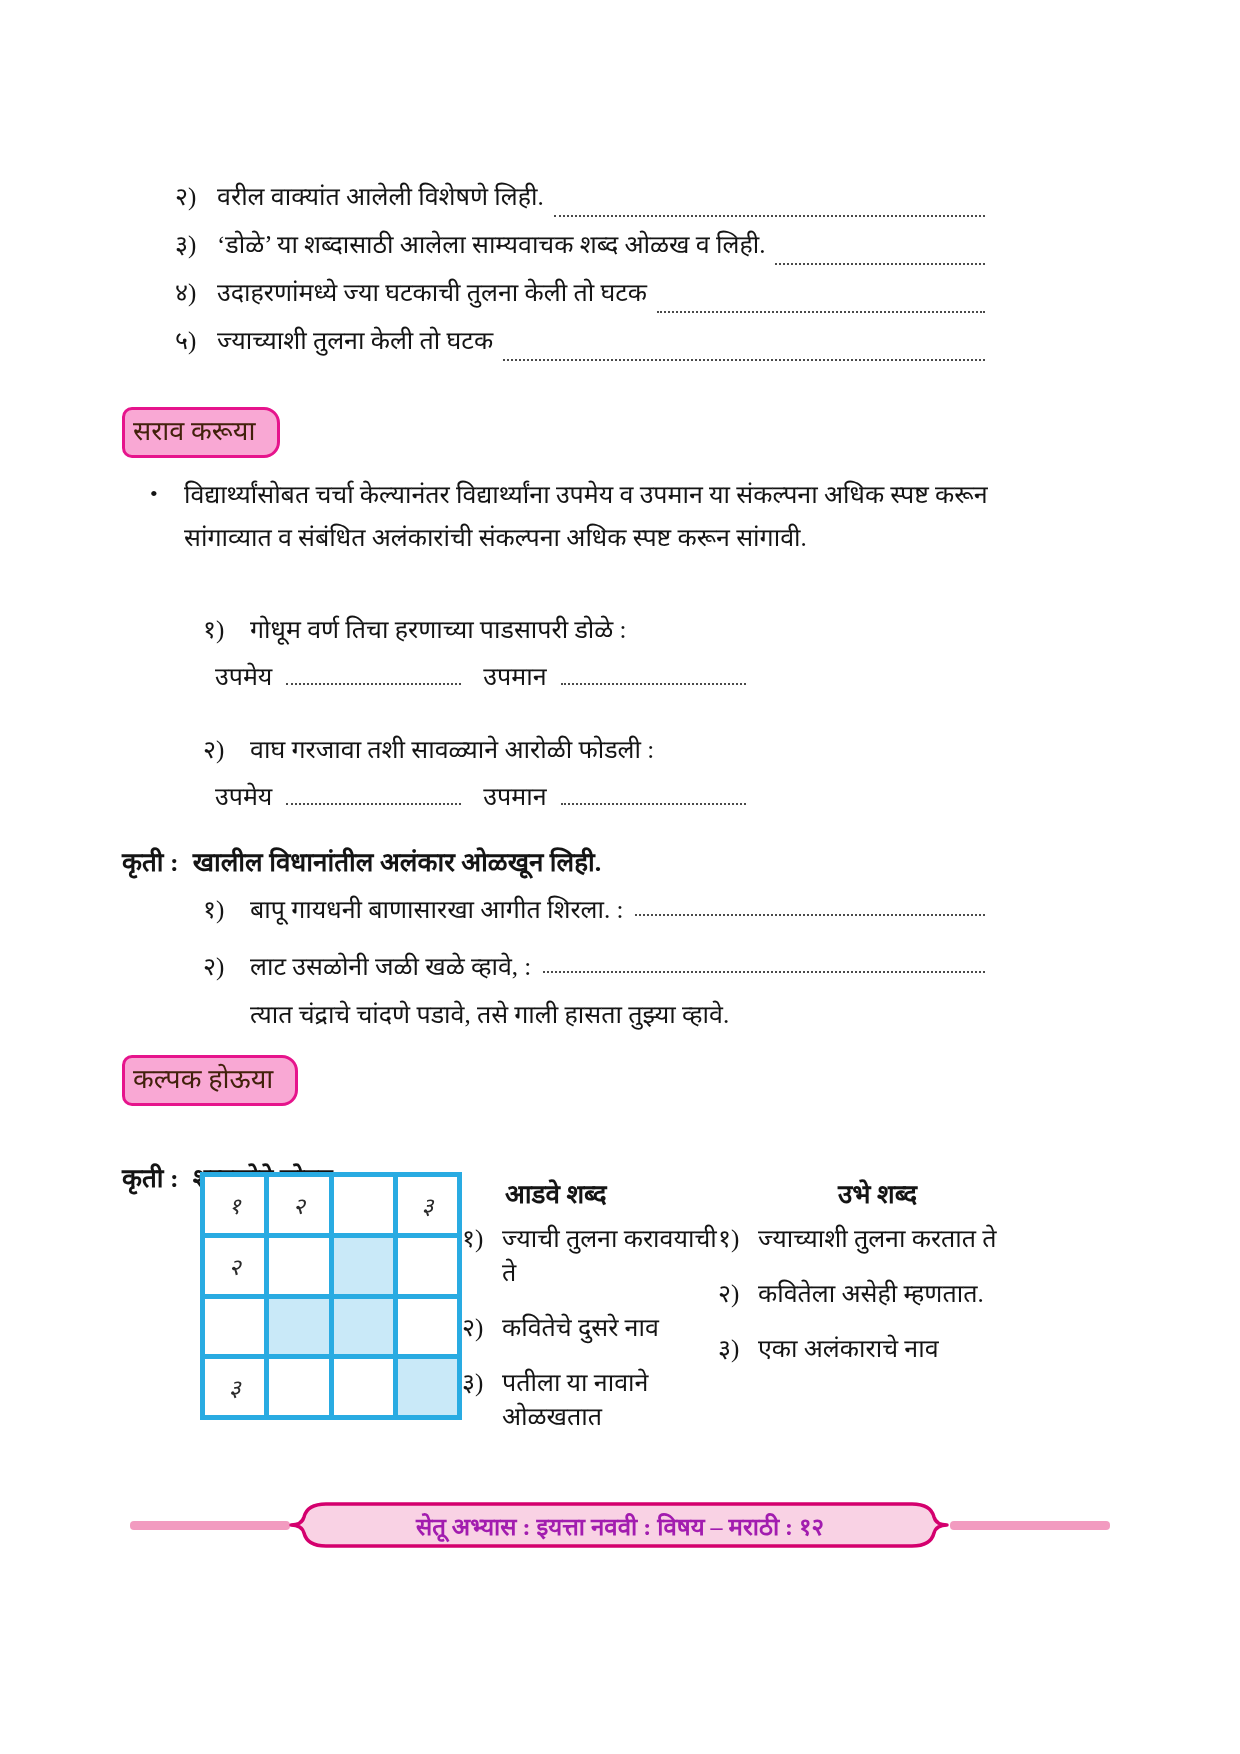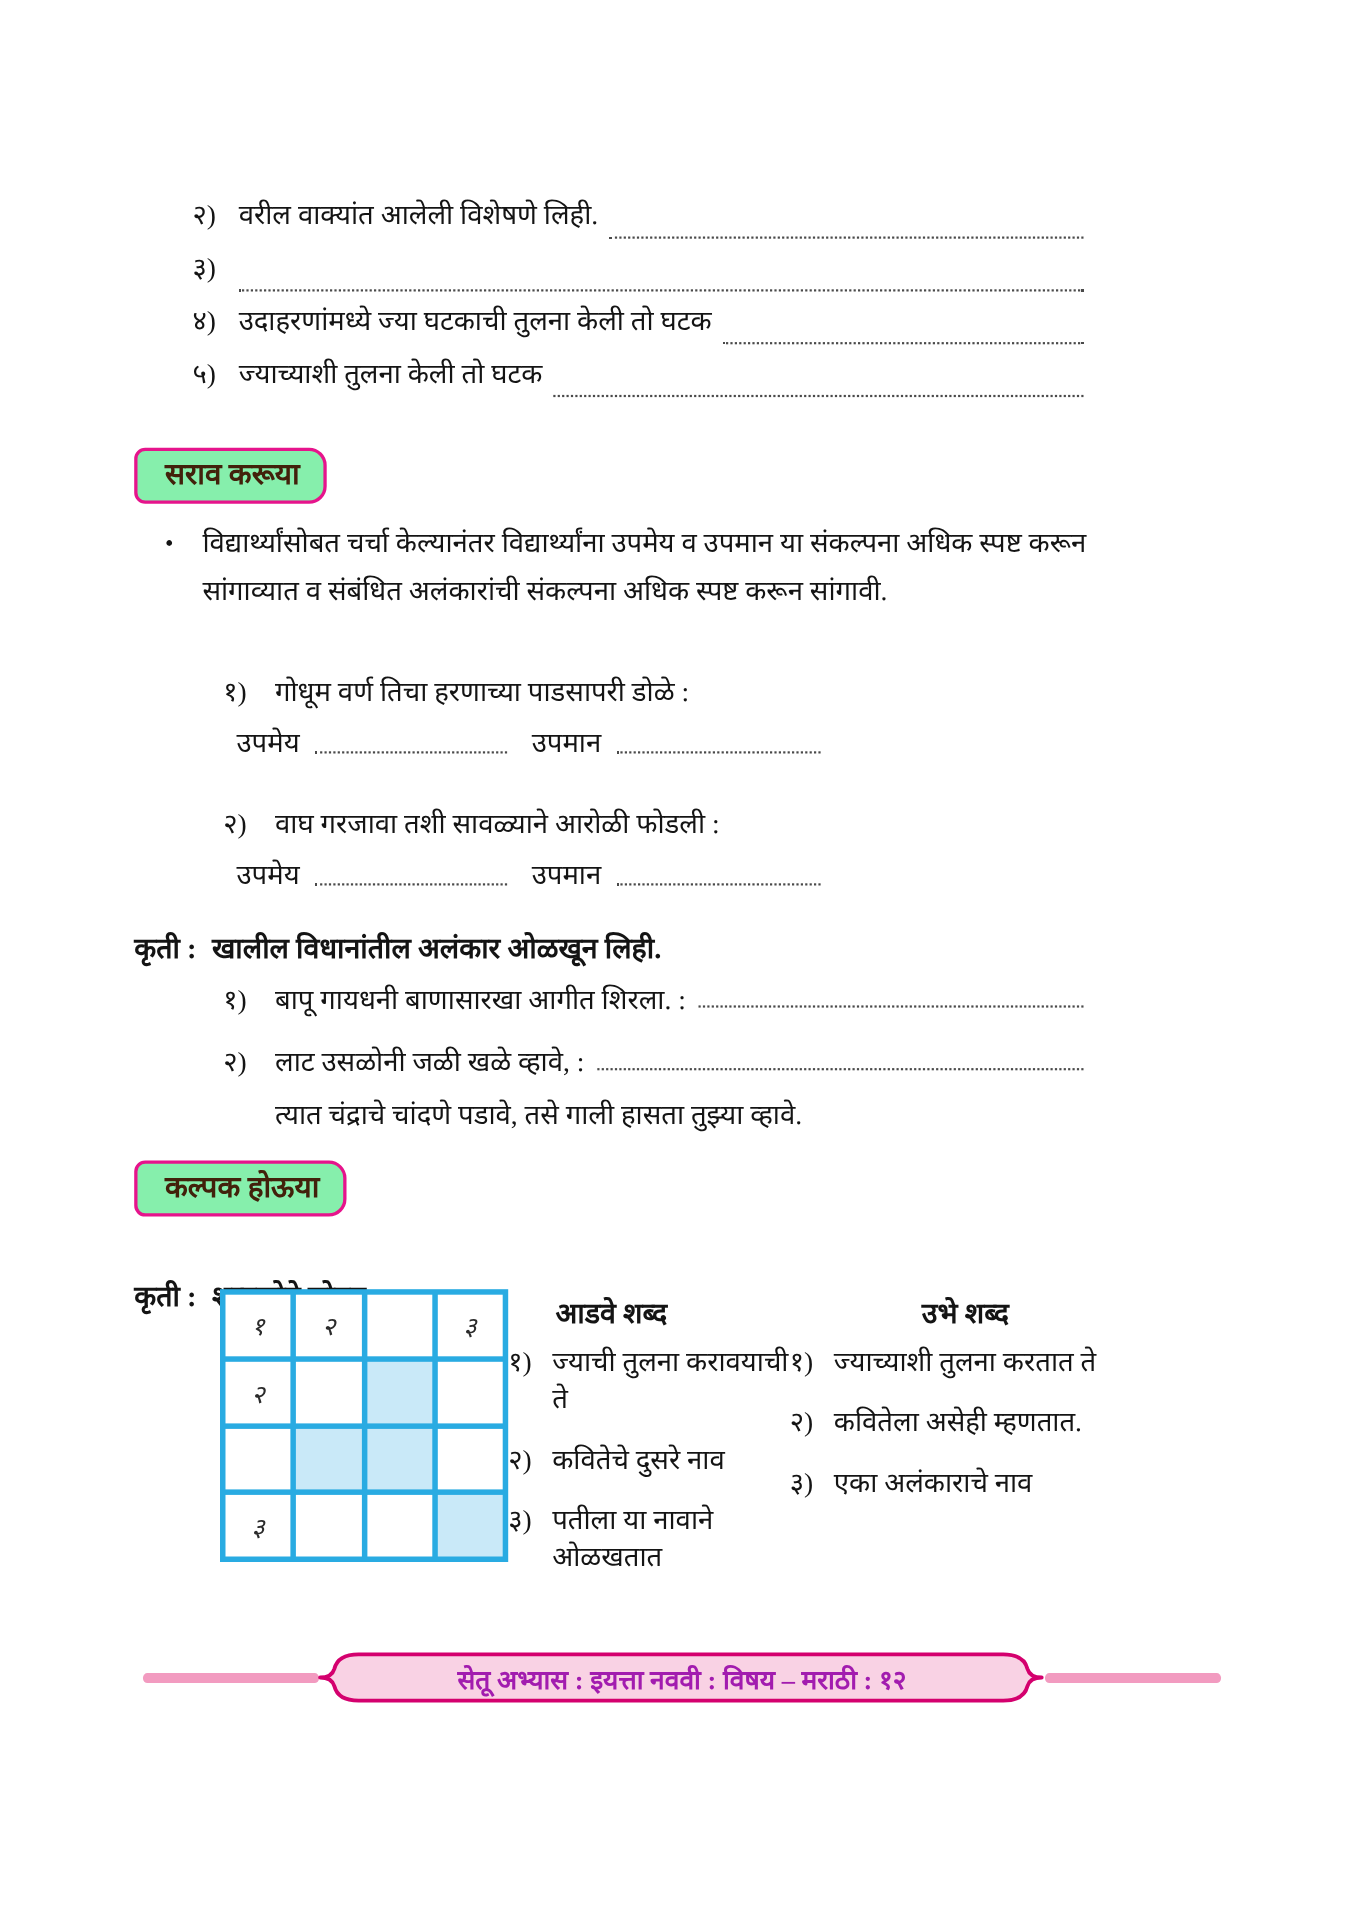--- a/index.html
+++ b/index.html
@@ -20,25 +20,25 @@
   .q-list{top:180px;left:175px;right:255px;}
   .q-row{display:flex;height:48px;line-height:34px;}
   .q-row .num{flex:none;width:42px;}
   .q-row .txt{flex:none;margin-right:10px;white-space:nowrap;}
   .dots{flex:1;border-bottom:2.5px dotted #4a4a4a;margin-bottom:11px;min-width:30px;}
   .dots-fixed{display:inline-block;border-bottom:2.5px dotted #4a4a4a;height:23px;vertical-align:baseline;}
 
   
   .hbox{
     display:inline-block;
-    background:#86efac;
+    background:#f9a8d4;
     border:3.5px solid #e6148c;
     border-radius:10px 16px 16px 10px;
-    padding:5px 22px 8px 25px;
-    font-weight:bold;
+    padding:5px 22px 8px 8px;
+    font-weight:normal;
     color:#42210b;
     font-size:27px;
     line-height:1.2;
   }
 
   
   .bullet-wrap{top:473px;left:150px;width:850px;display:flex;line-height:1.72;}
   .bullet-wrap .bm{flex:none;width:34px;font-size:22px;padding-top:2px;}
 
   .kruti-line{left:122px;font-size:26px;}
@@ -86,20 +86,21 @@
 <div class="page">
 
   <div class="abs q-list">
     <div class="q-row">
       <span class="num">२)</span>
       <span class="txt">वरील वाक्यांत आलेली विशेषणे लिही.</span>
       <span class="dots"></span>
     </div>
     <div class="q-row">
       <span class="num">३)</span>
+      <span class="txt">‘डोळे’ या शब्दासाठी आलेला साम्यवाचक शब्द ओळख व लिही.</span>
       <span class="dots"></span>
     </div>
     <div class="q-row">
       <span class="num">४)</span>
       <span class="txt">उदाहरणांमध्ये ज्या घटकाची तुलना केली तो घटक</span>
       <span class="dots"></span>
     </div>
     <div class="q-row">
       <span class="num">५)</span>
       <span class="txt">ज्याच्याशी तुलना केली तो घटक</span>

